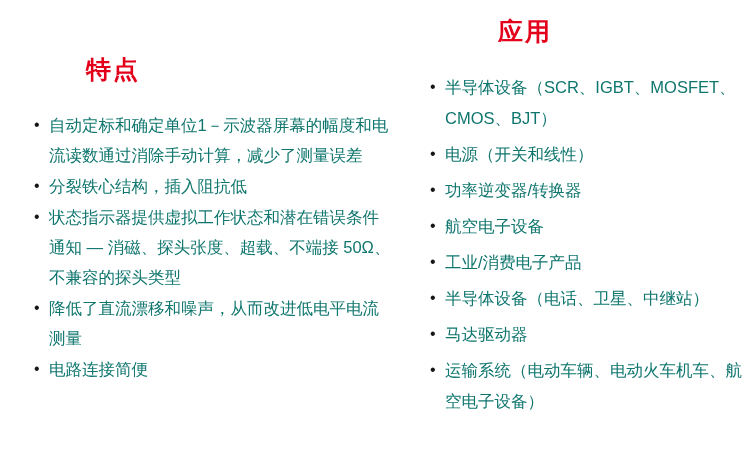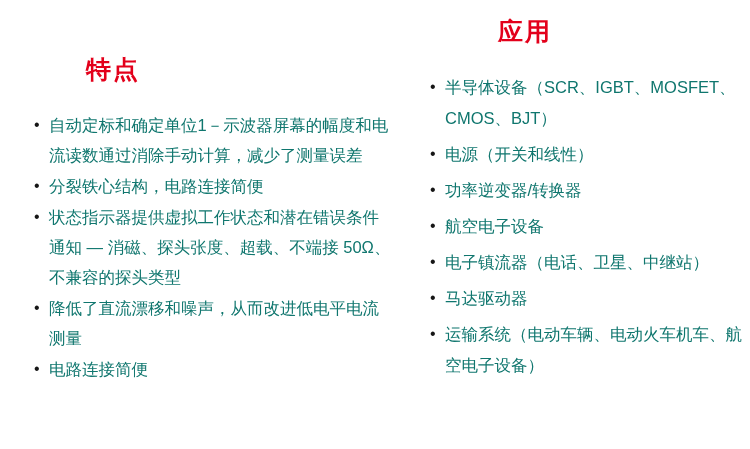--- a/index.html
+++ b/index.html
@@ -85,33 +85,34 @@
 </style>
 </head>
 <body>
 
 <div class="page">
 
   <div class="column col-left">
     <h2 class="col-title title-left">特点</h2>
     <ul class="feature-list">
       <li>自动定标和确定单位1－示波器屏幕的幅度和电流读数通过消除手动计算，减少了测量误差</li>
-      <li>分裂铁心结构，电路连接简便</li>
+      <li>分裂铁心结构，插入阻抗低</li>
       <li>状态指示器提供虚拟工作状态和潜在错误条件通知 — 消磁、探头张度、超载、不端接 50Ω、不兼容的探头类型</li>
       <li>降低了直流漂移和噪声，从而改进低电平电流测量</li>
       <li>电路连接简便</li>
     </ul>
   </div>
 
   <div class="column col-right">
     <h2 class="col-title title-right">应用</h2>
     <ul class="feature-list">
       <li>半导体设备（SCR、IGBT、MOSFET、CMOS、BJT）</li>
       <li>电源（开关和线性）</li>
       <li>功率逆变器/转换器</li>
       <li>航空电子设备</li>
-      <li>电子镇流器（电话、卫星、中继站）</li>
+      <li>工业/消费电子产品</li>
+      <li>半导体设备（电话、卫星、中继站）</li>
       <li>马达驱动器</li>
       <li>运输系统（电动车辆、电动火车机车、航空电子设备）</li>
     </ul>
   </div>
 
 </div>
 
 </body></html>

